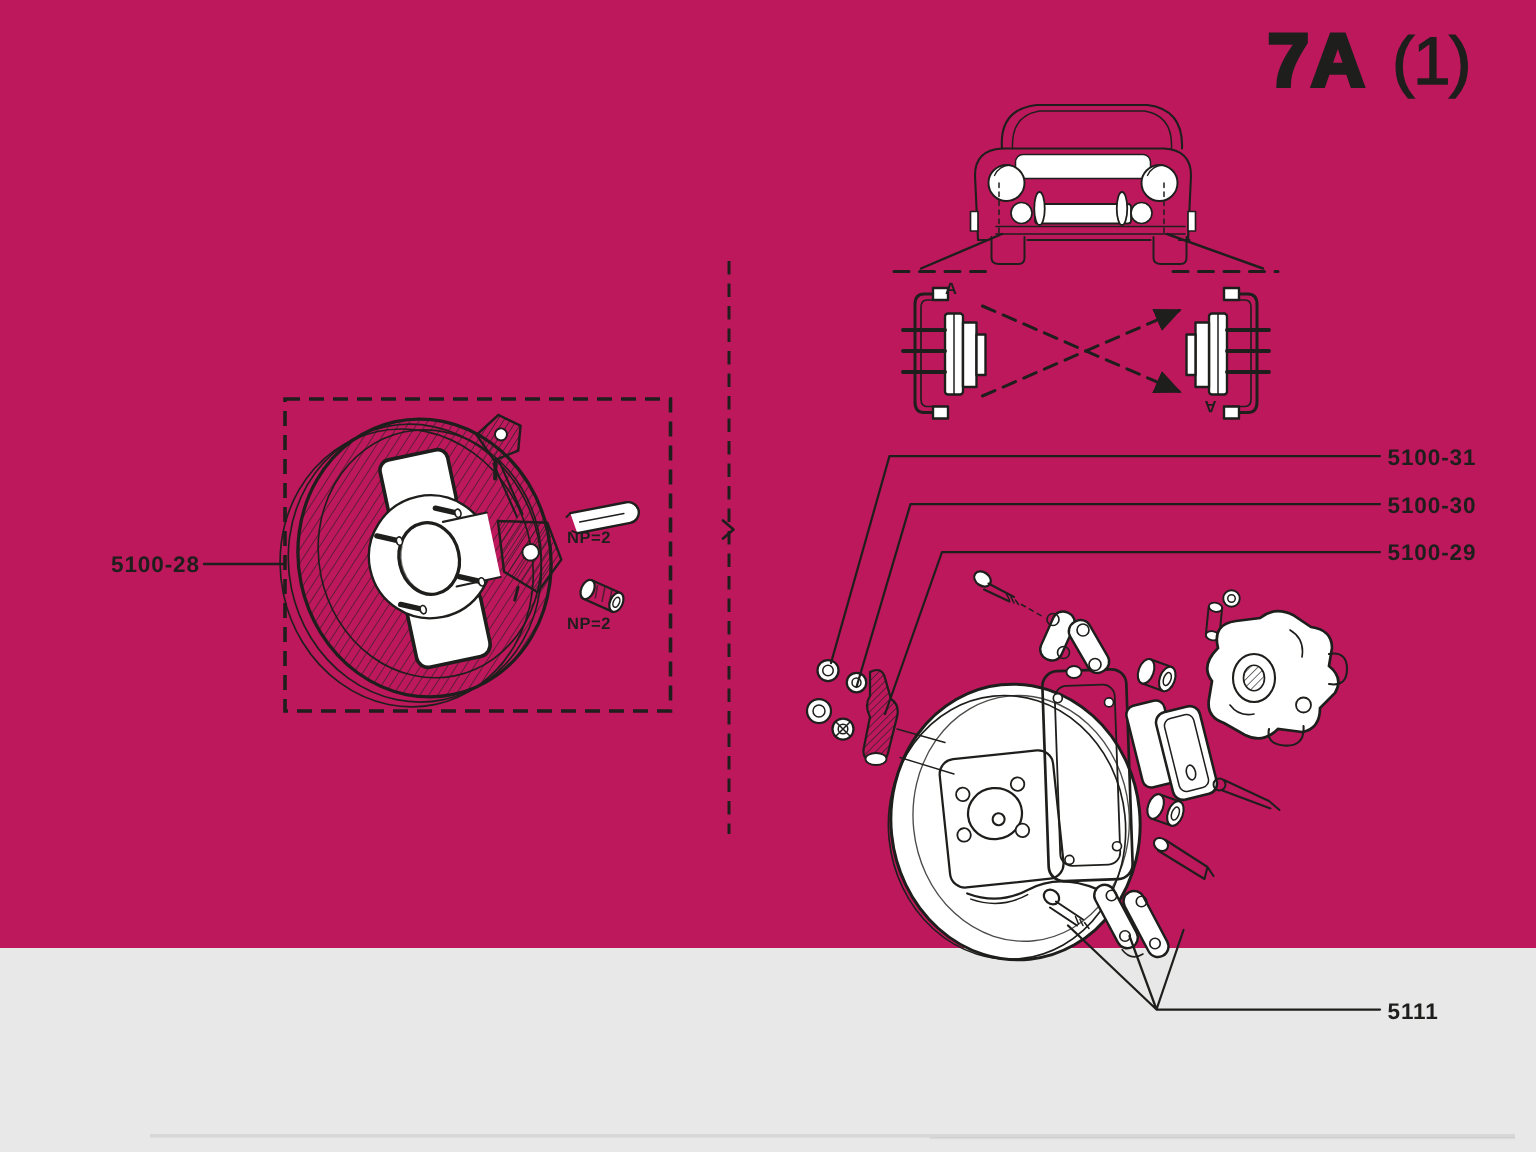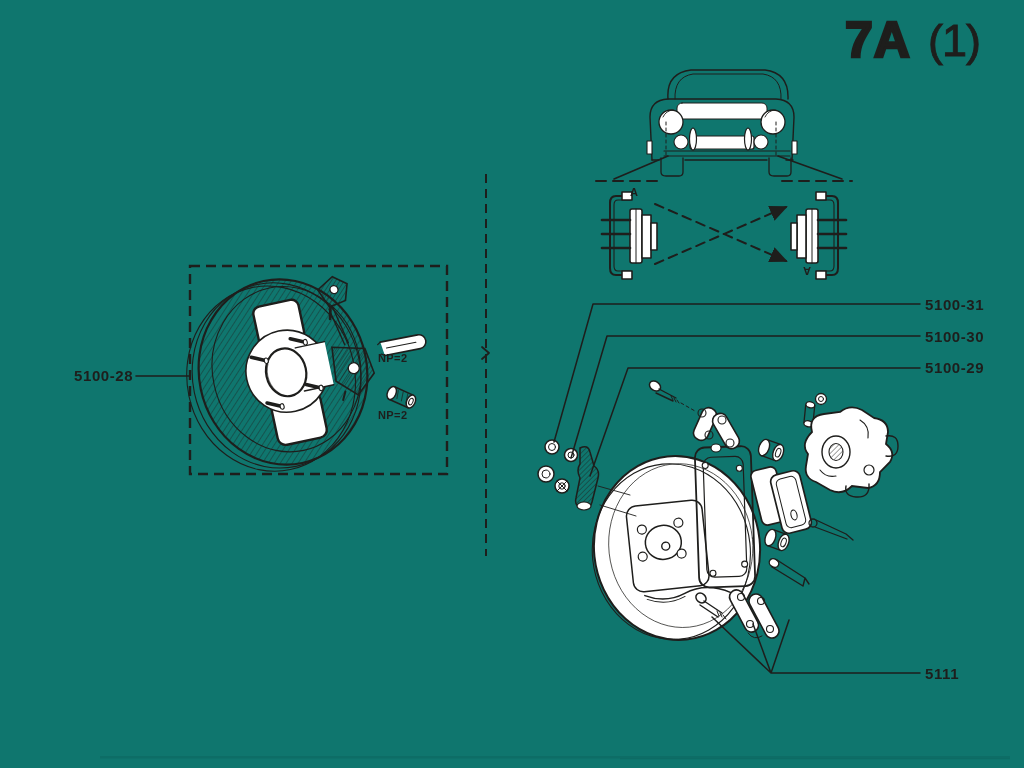--- a/index.html
+++ b/index.html
@@ -1,17 +1,17 @@
 <!DOCTYPE html>
 <html><head>
 <meta charset="utf-8">
 <style>
   html,body{margin:0;padding:0;}
   body{width:1024px;height:768px;overflow:hidden;background:#e8e8e8;}
-  .page{position:relative;width:1024px;height:768px;background:#0f766e;font-family:"Liberation Sans",sans-serif;}
+  .page{position:relative;width:1024px;height:632px;background:#be185d;font-family:"Liberation Sans",sans-serif;}
   svg{position:absolute;left:0;top:0;}
   text{font-family:"Liberation Sans",sans-serif;fill:#1e1e1c;}
   .pn{font-size:15px;font-weight:bold;letter-spacing:0.6px;}
   .np{font-size:11px;font-weight:bold;letter-spacing:0.4px;}
   .mk{font-size:11px;font-weight:bold;}
   .code{font-size:50px;font-weight:bold;letter-spacing:1px;stroke:#1e1e1c;stroke-width:2.6px;}
   .codesuf{font-size:45px;font-weight:normal;letter-spacing:-1px;stroke:#1e1e1c;stroke-width:0.9px;}
   .ln{fill:none;stroke:#1e1e1c;stroke-width:1.3;stroke-linecap:round;stroke-linejoin:round;}
   .w{fill:#ffffff;}
 </style>

